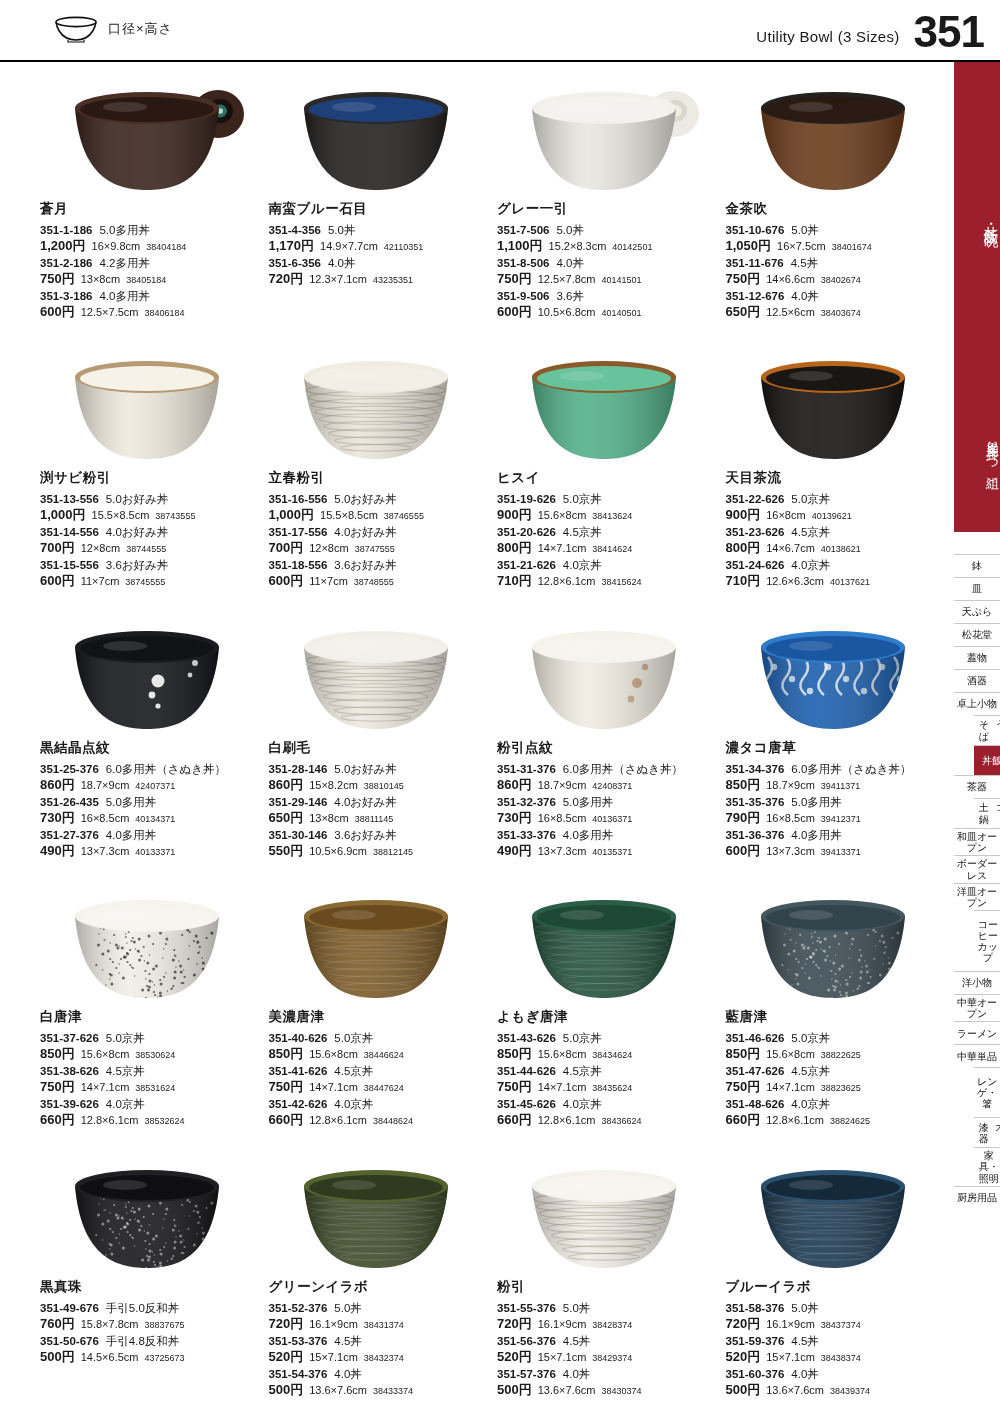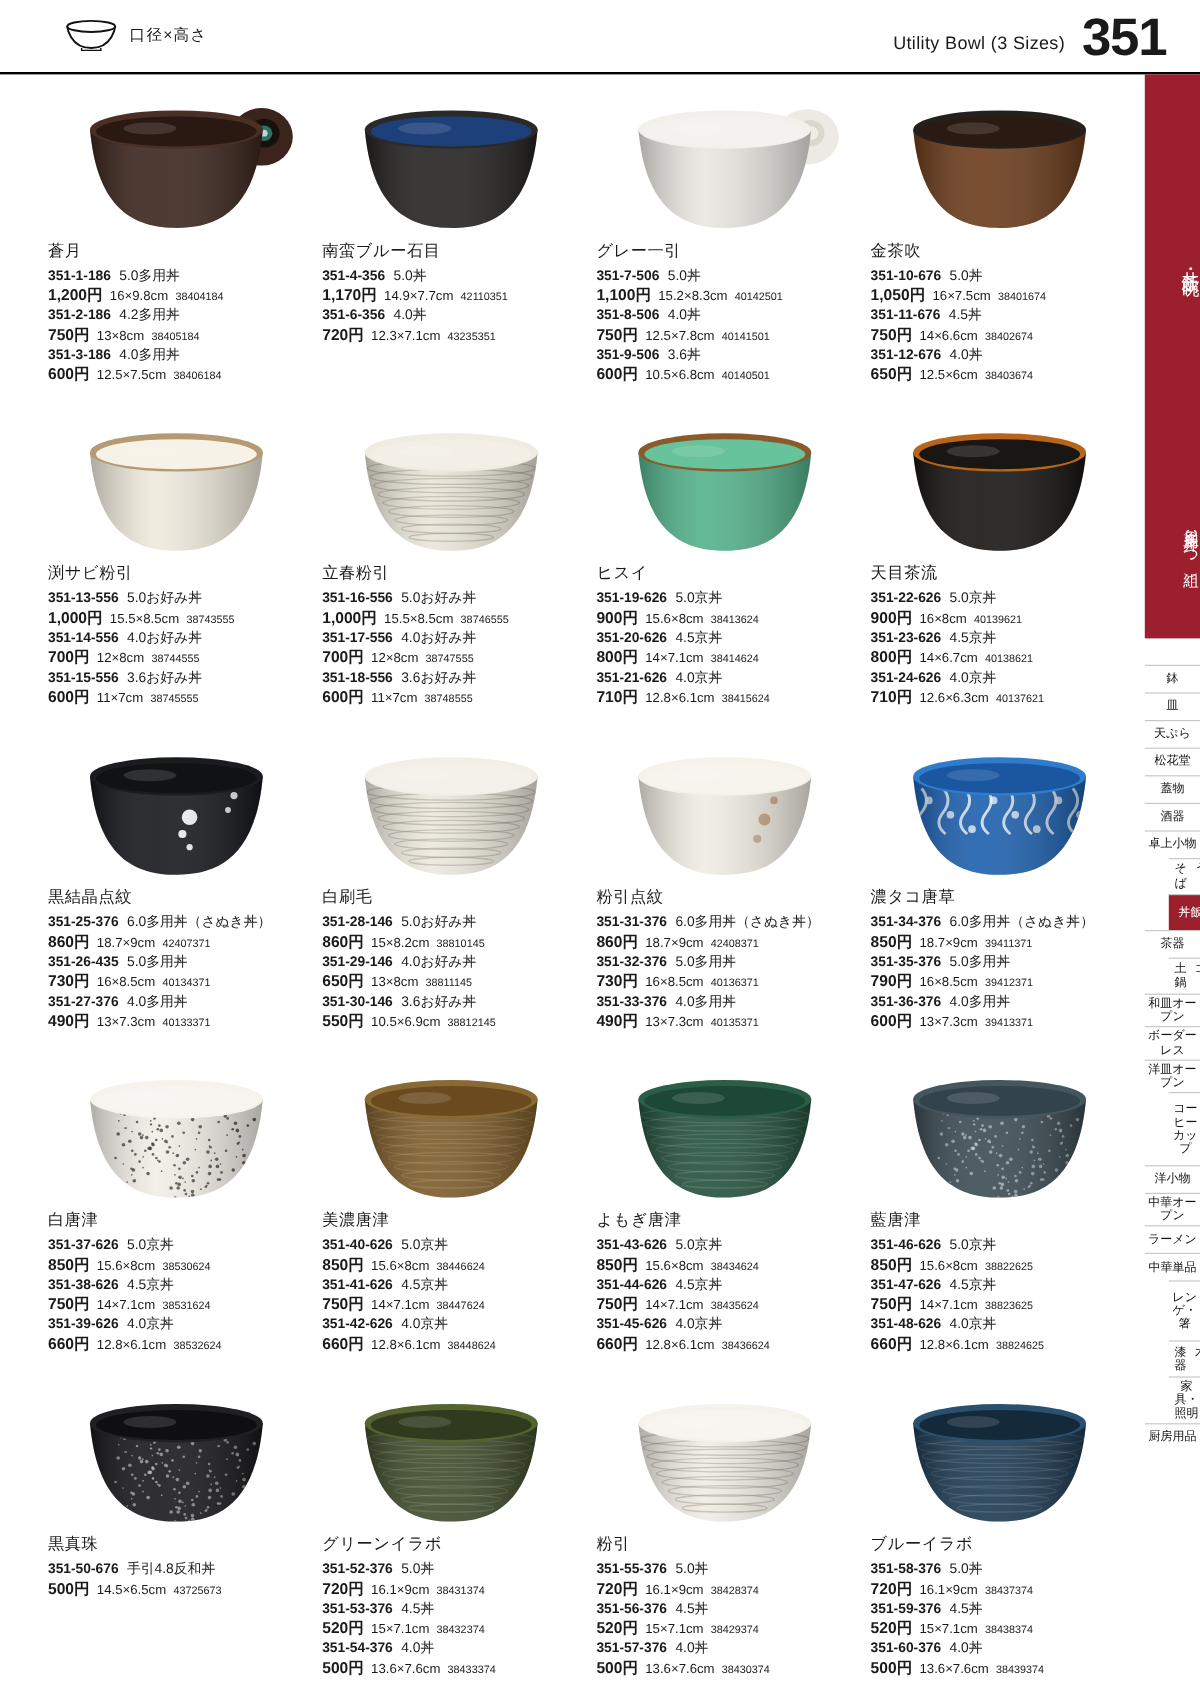--- a/index.html
+++ b/index.html
@@ -11,21 +11,21 @@
     position:relative; overflow:hidden;
   }
   
   .page-head {
     position:absolute; left:0; top:0; width:1000px; height:62px;
   }
   .head-rule { position:absolute; left:0; top:60px; width:1000px; height:2px; background:#000; }
   .size-legend { position:absolute; left:52px; top:14px; display:flex; align-items:center; gap:8px; }
   .bowl-ico { width:48px; height:30px; }
   .legend-text { font-size:13px; letter-spacing:1px; }
-  .head-right { position:absolute; right:28px; top:10px; display:flex; align-items:flex-end; gap:14px; }
+  .head-right { position:absolute; right:16px; top:10px; display:flex; align-items:flex-end; gap:14px; }
   .head-title { font-size:15px; padding-bottom:9px; letter-spacing:.3px; }
   .page-num { font-size:44px; font-weight:bold; line-height:1; letter-spacing:-1px; }
 
   
   .side-rail { position:absolute; right:0; top:62px; width:46px; height:1352px; }
   .rail-main {
     position:absolute; right:0; top:0; width:46px; height:470px;
     background:#9c1f2e; color:#fff;
   }
   .rail-main .rail-label {
@@ -46,21 +46,21 @@
   .rail-item.active { background:#9c1f2e; color:#fff; }
 
   
   .grid {
     position:absolute; left:40px; top:66px; width:910px;
     display:grid; grid-template-columns:repeat(4, 1fr); gap:0 4px;
   }
   .cell { width:224px; }
   .photo { width:215px; height:130px; position:relative; overflow:hidden; }
   .photo svg { display:block; }
-  .prod-name { font-size:13.5px; font-weight:normal; margin:4px 0 5px 0; letter-spacing:.5px; }
+  .prod-name { font-size:13.5px; font-weight:bold; margin:4px 0 5px 0; letter-spacing:.5px; }
   .var { font-size:11.5px; line-height:1.3; margin-bottom:1px; }
   .var .l1 { display:flex; align-items:baseline; gap:7px; white-space:nowrap; }
   .var .code { font-weight:bold; font-size:11.5px; }
   .var .desc { font-size:11.5px; }
   .var .l2 { display:flex; align-items:baseline; gap:6px; white-space:nowrap; }
   .var .price { font-weight:bold; font-size:13px; }
   .var .dim { font-size:11px; }
   .var .sku { font-size:9px; color:#222; }
   .row-block { margin-bottom:14px; }
 </style>
@@ -1703,20 +1703,31 @@
     <path d="M35 42 C41 110, 73 124, 107 124
              C141 124, 173 110, 179 42 Z" fill="url(#shadeg16)"></path>
     <ellipse cx="107" cy="42" rx="72" ry="16" fill="#202024"></ellipse>
     <ellipse cx="107" cy="43.5" rx="67" ry="12.5" fill="#0f0f12"></ellipse>
     <ellipse cx="85" cy="41" rx="22" ry="5" fill="rgba(255,255,255,.13)"></ellipse>
   </svg>
       </div>
       <div class="prod-name">黒真珠</div>
       <div class="var">
         <div class="l1">
+          <span class="code">351-49-676</span>
+          <span class="desc">手引5.0反和丼</span>
+        </div>
+        <div class="l2">
+          <span class="price">760円</span>
+          <span class="dim">15.8×7.8cm</span>
+          <span class="sku">38837675</span>
+        </div>
+      </div>
+      <div class="var">
+        <div class="l1">
           <span class="code">351-50-676</span>
           <span class="desc">手引4.8反和丼</span>
         </div>
         <div class="l2">
           <span class="price">500円</span>
           <span class="dim">14.5×6.5cm</span>
           <span class="sku">43725673</span>
         </div>
       </div>
     </div>

